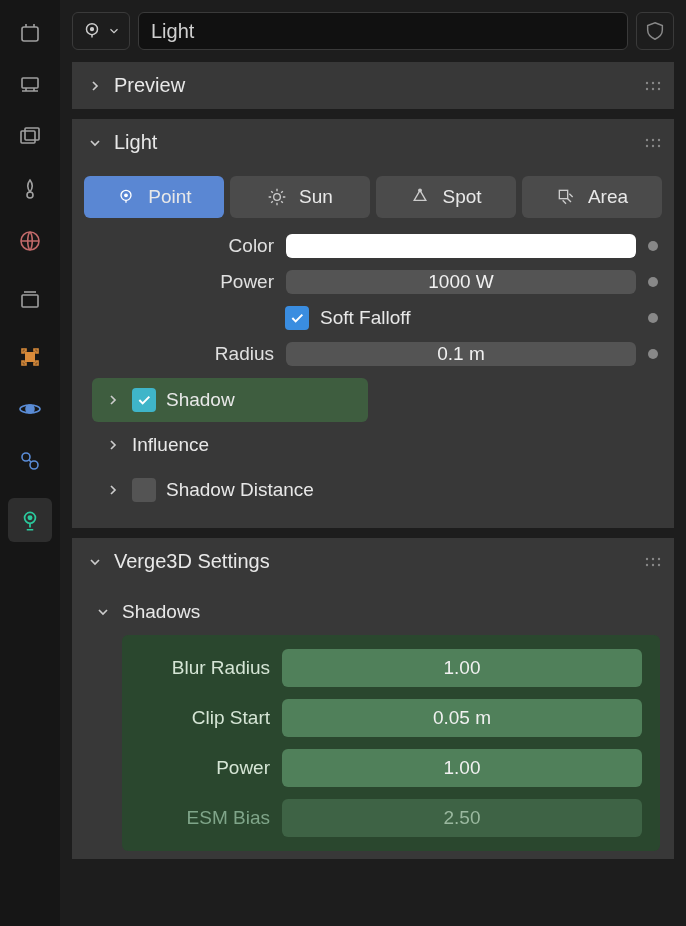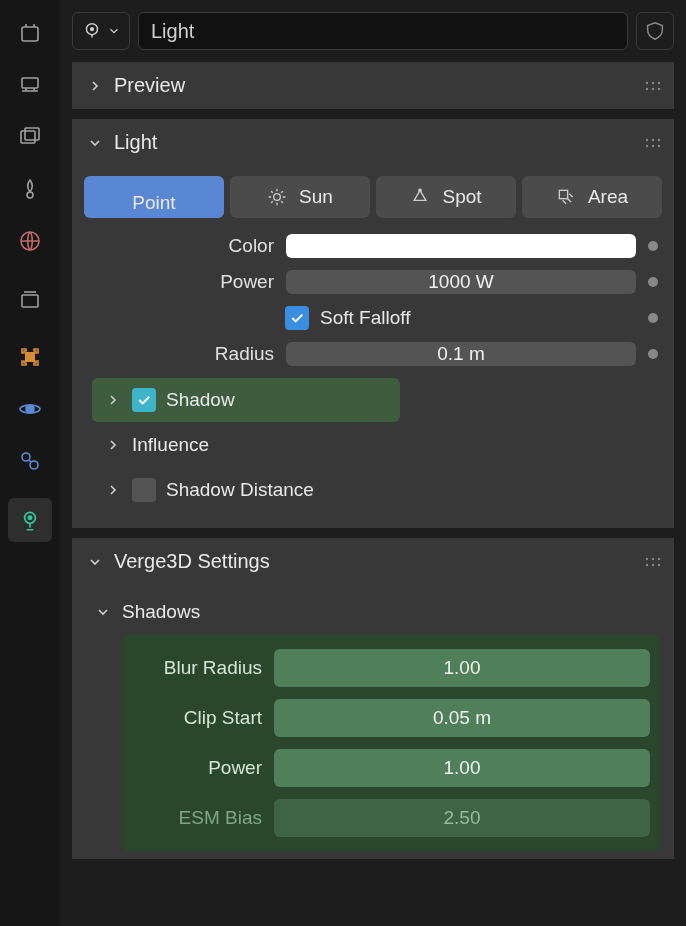--- a/index.html
+++ b/index.html
@@ -127,21 +127,20 @@
     gap: 12px;
     background: #4b4b4b;
     border-radius: 6px;
     padding: 8px 6px;
     font-size: 19px;
     cursor: pointer;
     height: 42px;
   }
   .type-tab.active {
     background: #5a87d3;
-    flex-direction: column;
   }
   .prop-row {
     display: flex;
     align-items: center;
     margin-bottom: 12px;
     gap: 12px;
   }
   .prop-label {
     width: 190px;
     text-align: right;
@@ -200,36 +199,36 @@
     display: flex;
     align-items: center;
     padding: 10px 12px;
     gap: 10px;
     font-size: 19px;
     border-radius: 6px;
     cursor: pointer;
   }
   .sub-header.highlighted {
     background: #3e5d3f;
-    width: 308px;
+    width: 276px;
   }
   .verge-body {
     padding: 10px 14px 8px 14px;
   }
   .verge-subheader {
     display: flex;
     align-items: center;
     gap: 10px;
     padding: 6px 8px 12px 8px;
     font-size: 19px;
   }
   .verge-props {
     background: #2a472e;
     border-radius: 6px;
-    padding: 14px 10px;
+    padding: 14px 18px;
     margin-left: 36px;
   }
   .verge-row {
     display: flex;
     align-items: center;
     margin-bottom: 12px;
     gap: 12px;
   }
   .verge-row:last-child { margin-bottom: 0; }
   .verge-label {

